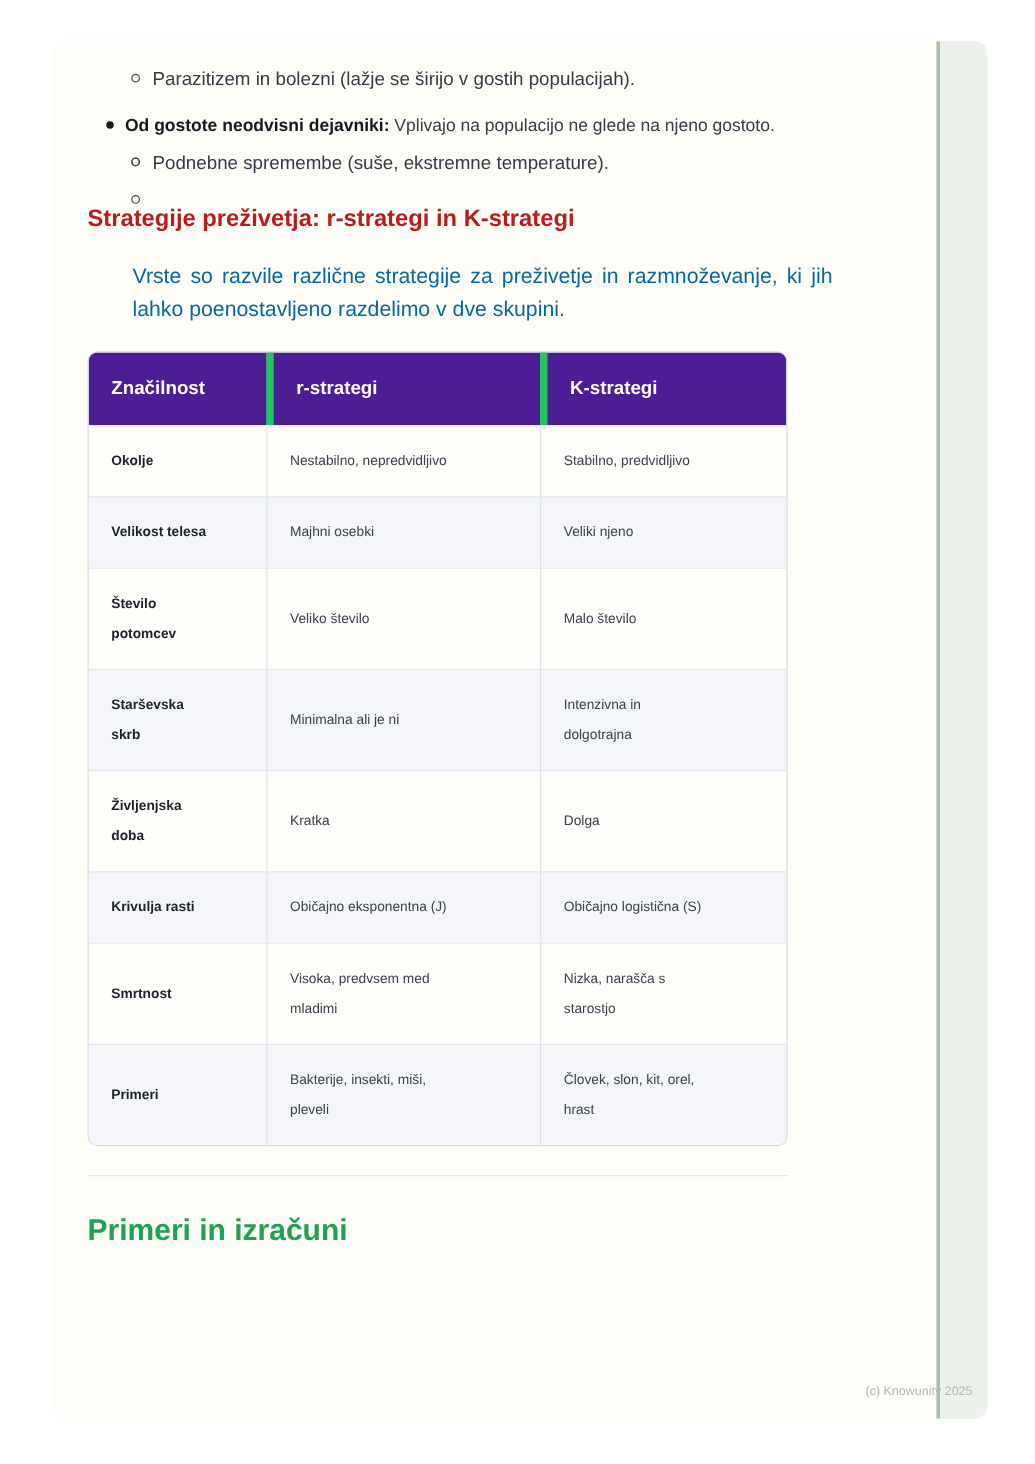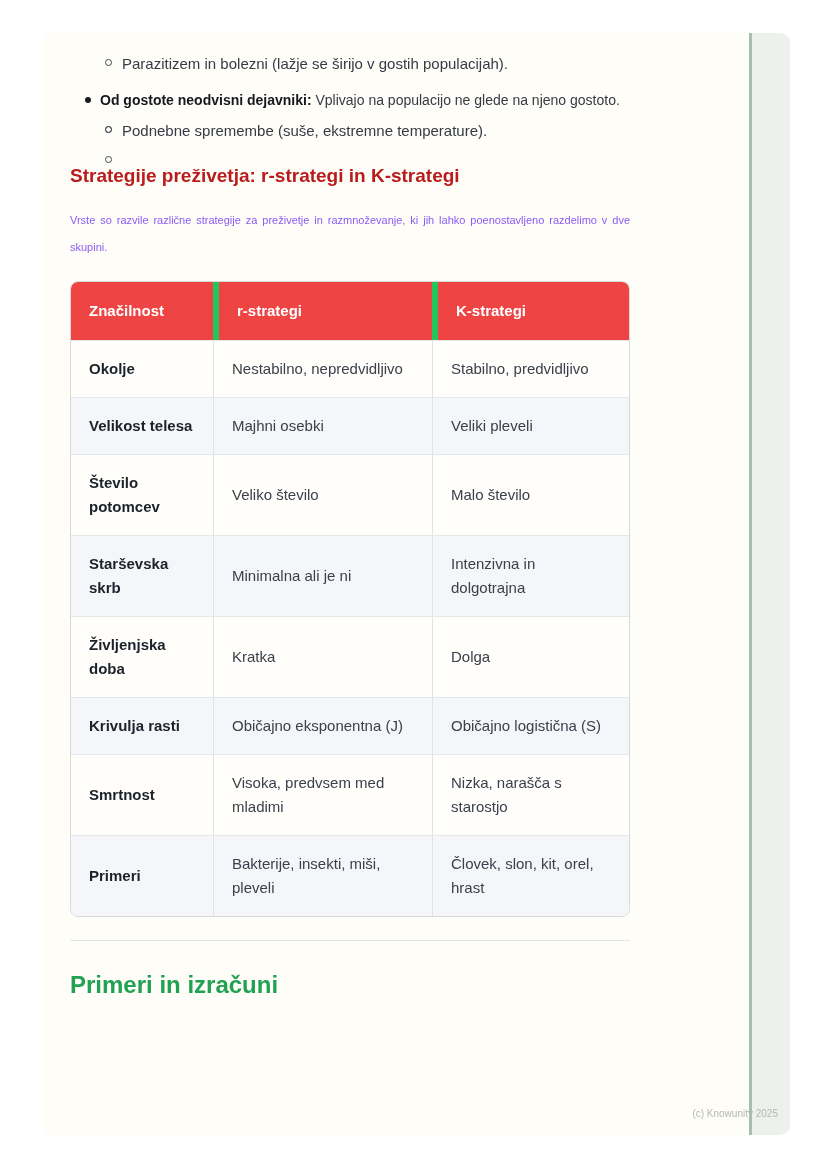--- a/index.html
+++ b/index.html
@@ -86,48 +86,49 @@
   h3.section-heading {
     margin-top: 21px;
     font-size: 19px;
     line-height: 24px;
     font-weight: 700;
     color: #b91c1c;
   }
   p.section-intro {
     margin-top: 19px;
     width: 560px;
-    font-size: 11px;
+    font-size: 17px;
     line-height: 27px;
-    color: #8b5cf6;
+    color: #0369a1;
     text-align: justify;
+    margin-left: 36px;
   }
 
   
   .table-wrap {
     margin-top: 20px;
     width: 560px;
     border: 1px solid #d6dade;
     border-radius: 8px;
     overflow: hidden;
     background: #fffefa;
   }
   table { width: 100%; border-collapse: separate; border-spacing: 0; }
   thead th {
-    background: #ef4444;
+    background: #4c1d95;
     color: #ffffff;
     font-size: 15px;
     font-weight: 700;
     text-align: left;
     padding: 17px 18px;
     line-height: 24px;
   }
   thead th + th { border-left: 6px solid #22c55e; }
   tbody td {
-    font-size: 15px;
+    font-size: 11px;
     color: #3a414c;
     line-height: 24px;
     padding: 16px 18px;
     vertical-align: middle;
     white-space: pre-line;
     border-top: 1px solid #e4e7eb;
   }
   tbody td + td { border-left: 1px solid #dfe3e8; }
   tbody td:first-child { font-weight: 700; color: #1c222b; }
   tbody tr:nth-child(odd) { background: #fffefa; }
@@ -212,21 +213,21 @@
           </thead>
           <tbody>
             <tr>
               <td>Okolje</td>
               <td>Nestabilno, nepredvidljivo</td>
               <td>Stabilno, predvidljivo</td>
             </tr>
             <tr>
               <td>Velikost telesa</td>
               <td>Majhni osebki</td>
-              <td>Veliki pleveli</td>
+              <td>Veliki njeno</td>
             </tr>
             <tr>
               <td>Število
 potomcev</td>
               <td>Veliko število</td>
               <td>Malo število</td>
             </tr>
             <tr>
               <td>Starševska
 skrb</td>

